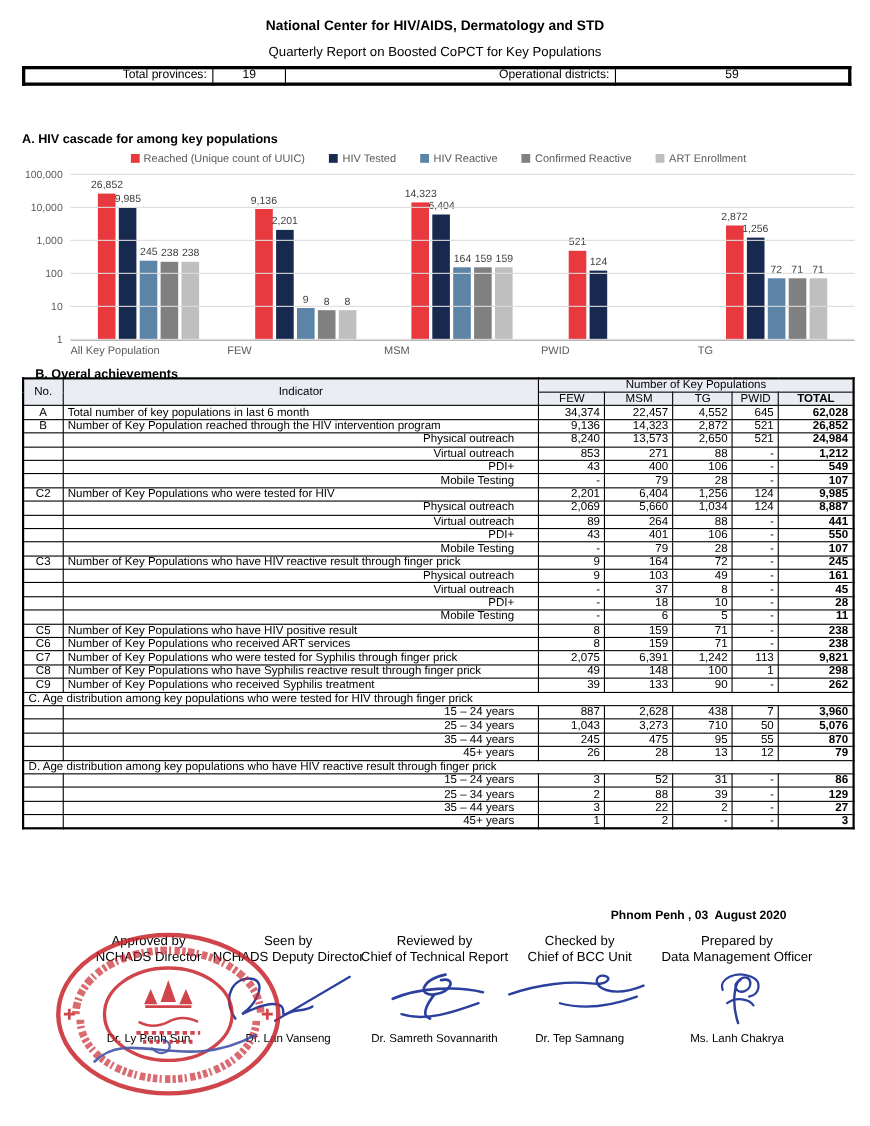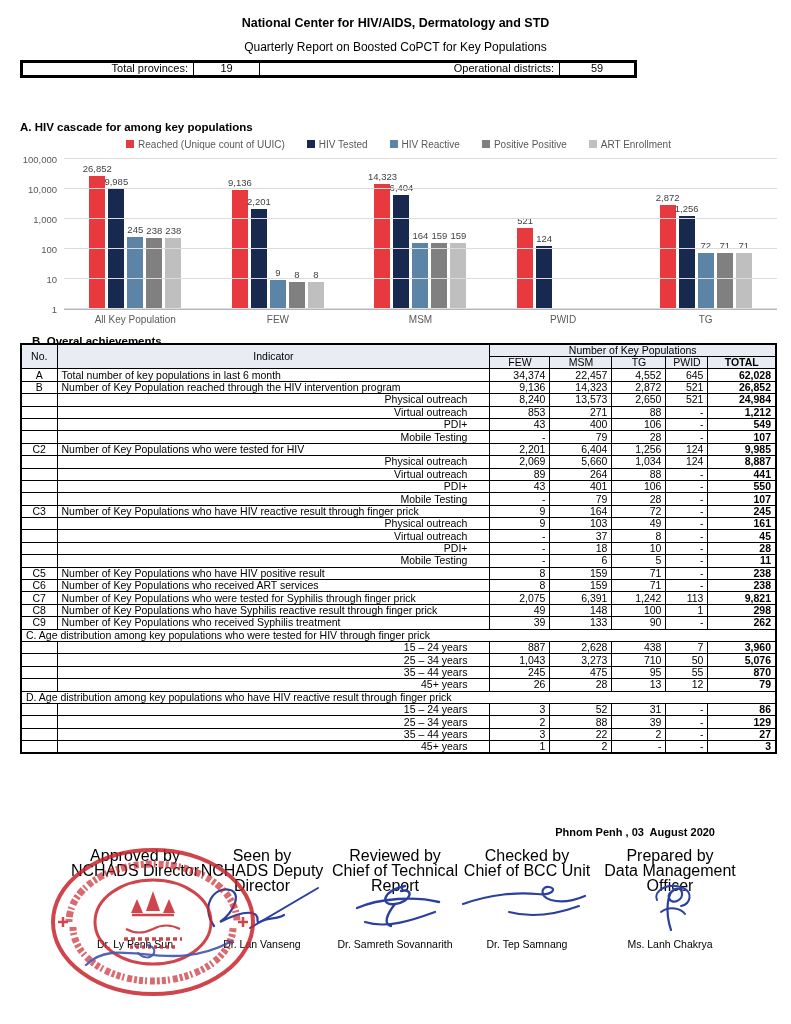--- a/index.html
+++ b/index.html
@@ -3,21 +3,21 @@
 <meta charset="utf-8">
 <style>
   html,body{margin:0;padding:0;}
   body{width:791px;height:1024px;position:relative;background:#fff;color:#000;
        font-family:"Liberation Sans", sans-serif;overflow:hidden;}
   [data-name]{box-sizing:border-box;}
   .title{position:absolute;top:16px;left:0;width:791px;text-align:center;font-weight:bold;font-size:12.5px;}
   .subtitle{position:absolute;top:40px;left:0;width:791px;text-align:center;font-size:12px;}
 
   
-  .info-table{position:absolute;top:60px;left:20px;width:617px;border-collapse:collapse;border:3px solid #000;}
+  .info-table{position:absolute;top:60px;left:20px;width:754px;border-collapse:collapse;border:3px solid #000;}
   .info-table td{border:1.5px solid #000;font-size:11px;height:14.5px;padding:0 5px;line-height:1;}
   .info-table .lab{text-align:right;}
   .info-table .val{text-align:center;}
   .info-table .valL{text-align:left;}
 
   .sec-heading{position:absolute;left:20px;font-weight:bold;font-size:11.5px;}
   #secA{top:121px;}
   #secB{top:335px;padding-left:12px;}
 
   
@@ -30,42 +30,42 @@
   .ytick{position:absolute;right:7px;font-size:9.5px;color:#595959;}
   .plot{position:relative;height:150px;flex:1;border-bottom:1px solid #b7b7b7;}
   .gridline{position:absolute;left:0;right:0;height:1px;background:#dcdcdc;}
   .groups{position:absolute;left:0;right:0;top:0;bottom:0;display:flex;}
   .bar-group{flex:1;display:flex;align-items:flex-end;justify-content:center;}
   .bar-slot{width:19px;height:100%;display:flex;align-items:flex-end;justify-content:center;}
   .bar{width:16px;position:relative;}
   .bar-label{position:absolute;bottom:calc(100% + 2px);left:50%;transform:translateX(-50%);
              font-size:9.5px;color:#3f3f3f;white-space:nowrap;}
   .xlabels{display:flex;margin-left:44px;margin-top:4px;}
-  .x-label{flex:1;text-align:center;font-size:10px;color:#595959;}
+  .x-label{flex:1;text-align:left;font-size:10px;color:#595959;}
 
   
   .main-table{position:absolute;top:343px;left:20px;width:757px;border-collapse:collapse;
               border:2.5px solid #000;table-layout:fixed;}
   .main-table th,.main-table td{border:1.5px solid #000;font-size:10.5px;height:12.4px;
               padding:0 4px;line-height:1.05;overflow:hidden;white-space:nowrap;}
   .main-table th{background:#e9edf3;font-weight:normal;text-align:center;}
   .main-table th.th-total{font-weight:bold;}
   .c-no{text-align:center;}
   .c-ind.left{text-align:left;}
   .c-ind.right{text-align:right;padding-right:22px;}
   .c-val{text-align:right;padding-right:9px;}
   .c-total{font-weight:bold;padding-right:10px;}
   .sec-row{text-align:left;font-size:10.5px;}
 
   
   .date-line{position:absolute;top:826px;left:400px;width:315px;text-align:right;
              font-weight:bold;font-size:11px;white-space:pre;}
   .sig-block{position:absolute;top:848px;left:20px;width:757px;height:120px;}
   .sig-col{position:absolute;top:0;text-align:center;}
-  .sig-role{font-size:16px;line-height:15px;height:32px;}
+  .sig-role{font-size:12px;line-height:15px;height:32px;}
   .sig-area{height:54px;display:flex;align-items:flex-end;justify-content:center;}
   .sig-name{font-size:10.5px;margin-top:4px;}
   .stamp{position:absolute;left:46px;top:845px;z-index:5;opacity:.85;pointer-events:none;}
 </style>
 </head>
 <body data-name="report-page">
 
 <div class="title" data-name="report-title">National Center for HIV/AIDS, Dermatology and STD</div>
 <div class="subtitle" data-name="report-subtitle">Quarterly Report on Boosted CoPCT for Key Populations</div>
 
@@ -97,21 +97,21 @@
       <div class="legend-item" data-name="legend-item">
         <span class="swatch" data-name="legend-swatch-icon" style="background: rgb(23, 41, 78);"></span>
         <span data-name="legend-label">HIV Tested</span>
       </div>
       <div class="legend-item" data-name="legend-item">
         <span class="swatch" data-name="legend-swatch-icon" style="background: rgb(91, 132, 167);"></span>
         <span data-name="legend-label">HIV Reactive</span>
       </div>
       <div class="legend-item" data-name="legend-item">
         <span class="swatch" data-name="legend-swatch-icon" style="background: rgb(128, 128, 128);"></span>
-        <span data-name="legend-label">Positive Positive</span>
+        <span data-name="legend-label">Confirmed Reactive</span>
       </div>
       <div class="legend-item" data-name="legend-item">
         <span class="swatch" data-name="legend-swatch-icon" style="background: rgb(191, 191, 191);"></span>
         <span data-name="legend-label">ART Enrollment</span>
       </div>
     </div>
   <div class="plot-wrap">
     <div id="y-ticks" class="ygutter" data-name="y-axis">
         <div class="ytick" data-name="y-axis-tick" style="bottom: -5px;">1</div>
         <div class="ytick" data-name="y-axis-tick" style="bottom: 25px;">10</div>

